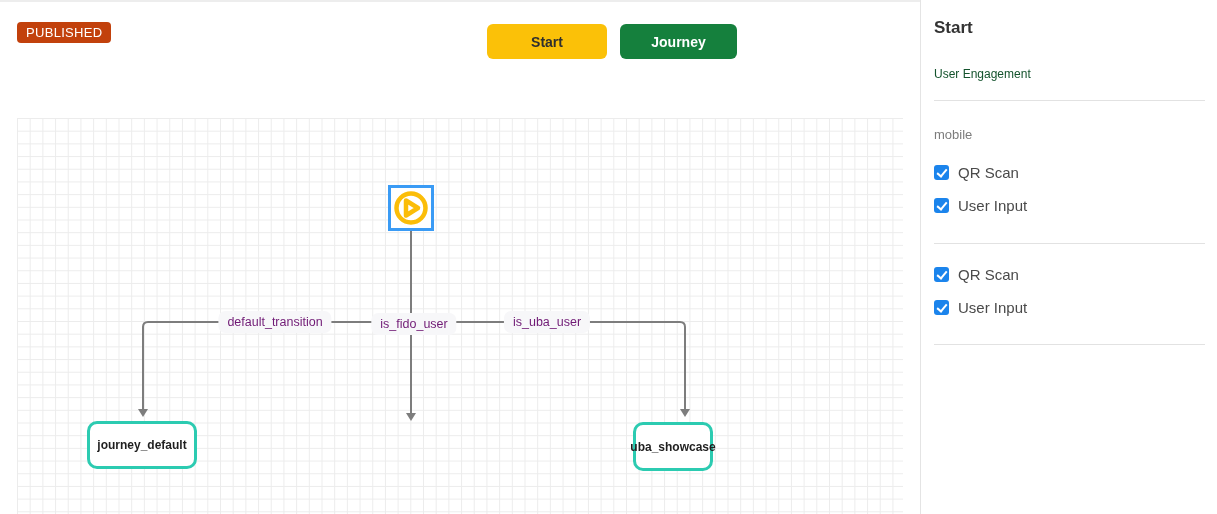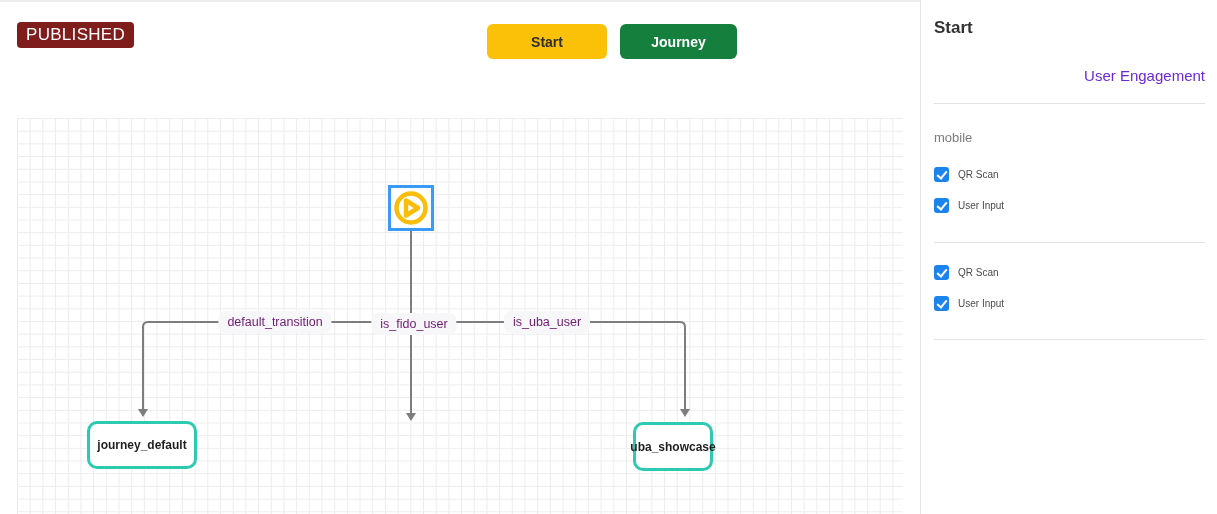--- a/index.html
+++ b/index.html
@@ -11,22 +11,22 @@
     color:#3c3c3c;
   }
   .top-border { position:absolute; top:0; left:0; width:100%; height:2px; background:#ededed; }
 
   
   .header-left { position:absolute; left:17px; top:14px; width:250px; }
   .page-title { font-size:17px; font-weight:bold; color:#3b3b3b; letter-spacing:.2px; }
   .page-subtitle { margin-top:6px; font-size:13.5px; line-height:1.55; color:#9e9e9e; width:235px; }
   .status-badge {
     display:inline-block; margin-top:8px;
-    background:#7f1d1d; color:#ffffff;
-    font-size:17px; letter-spacing:.3px;
+    background:#c2410c; color:#ffffff;
+    font-size:13px; letter-spacing:.3px;
     padding:3px 9px; border-radius:4px;
   }
   .top-buttons { position:absolute; left:487px; top:24px; display:flex; gap:13px; }
   .btn {
     height:35px; border:none; border-radius:6px;
     font-family:"Liberation Sans", sans-serif;
     font-size:14px; font-weight:bold; cursor:pointer;
   }
   .btn-start { width:120px; background:#FBC108; color:#2f2f2f; }
   .btn-journey { width:117px; background:#15803d; color:#ffffff; }
@@ -71,30 +71,30 @@
   .edge-2 { left:397px; top:206px; }
   .edge-3 { left:530px; top:204px; }
 
   
   .sidebar {
     position:absolute; left:920px; top:0; width:297px; height:514px;
     border-left:1px solid #e4e4e4;
     padding:18px 12px 0 13px; background:#ffffff;
   }
   .sidebar-title { font-size:17px; font-weight:bold; color:#333333; }
-  .sidebar-subtitle { margin-top:29px; font-size:15px; color:#6d28d9;text-align:right; }
+  .sidebar-subtitle { margin-top:29px; font-size:12px; color:#14532d; }
   .divider { height:1px; background:#e2e2e2; border:none; }
   .div-1 { margin-top:19px; }
   .div-2 { margin-top:29px; }
   .div-3 { margin-top:28px; }
   .section-label { margin-top:26px; font-size:13px; color:#7c7c7c; }
   .check-row { margin-top:0; display:flex; align-items:center; gap:9px; cursor:pointer; }
   .row-first { margin-top:22px; }
   .row-next  { margin-top:16px; }
-  .check-label { font-size:10px; color:#4a4a4a; }
+  .check-label { font-size:15px; color:#4a4a4a; }
   .checkbox {
     width:15px; height:15px; border-radius:3px;
     background:#d7d7d7; position:relative; flex:0 0 15px;
   }
   .checkbox.checked { background:#1B84EC; }
   .checkbox.checked::after {
     content:""; position:absolute; left:5px; top:2px;
     width:4px; height:8px;
     border:solid #ffffff; border-width:0 2px 2px 0;
     transform:rotate(40deg);

